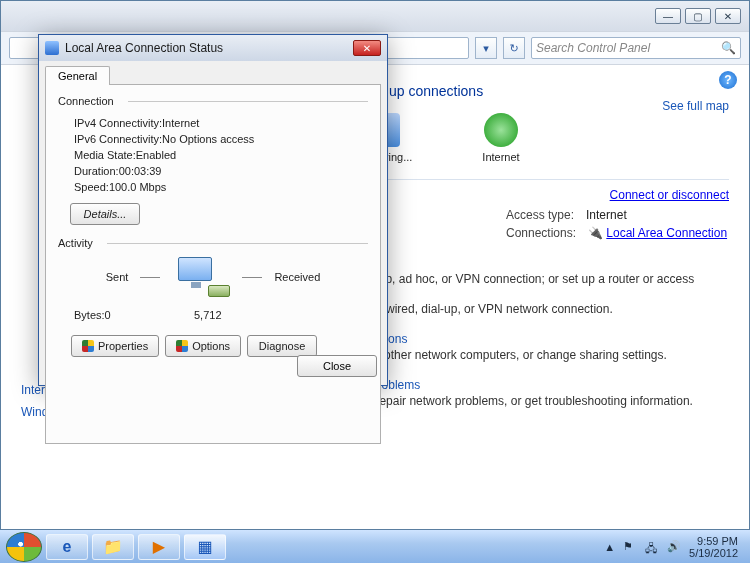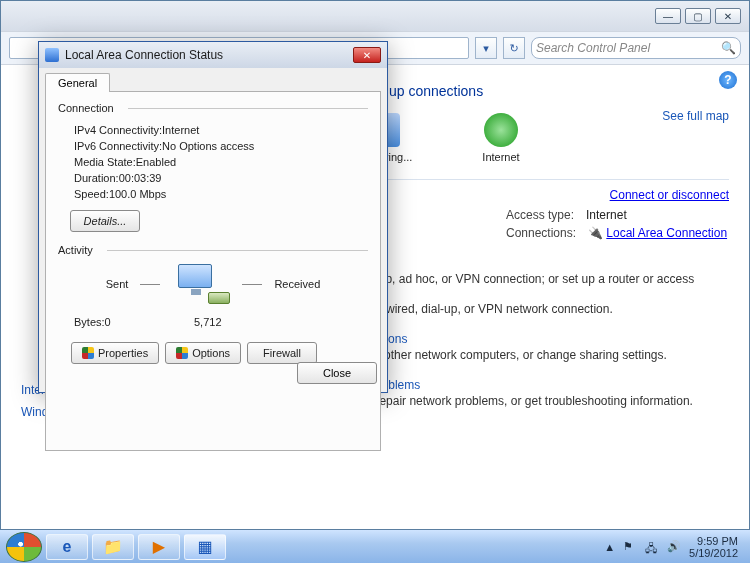--- a/index.html
+++ b/index.html
@@ -5,48 +5,48 @@
   * { box-sizing: border-box; margin: 0; padding: 0; font-family: "Segoe UI", Tahoma, sans-serif; }
   body { width: 750px; height: 563px; overflow: hidden; position: relative; background: #000; }
 
   
   .cpwin { position: absolute; left: 0; top: 0; width: 750px; height: 530px; background: #fff; border: 1px solid #5a7ea0; }
   .cpwin .titlebar { height: 30px; background: linear-gradient(#e9eef5,#d6dde8); display:flex; align-items:center; justify-content:flex-end; padding:0 8px; gap:4px;}
   .winctrl { width:26px; height:16px; border:1px solid #6a7f96; border-radius:2px; background:linear-gradient(#fdfefe,#dbe3ee); display:flex; align-items:center; justify-content:center; font-size:10px; color:#2c3e50; cursor:default;}
   .addrbar { height:34px; border-top:1px solid #cfd6e0; border-bottom:1px solid #cfd6e0; display:flex; align-items:center; padding:0 8px; gap:6px; background:#eef3fa;}
   .addrinput { flex:1; height:22px; border:1px solid #9fb4cc; background:#fff; border-radius:2px;}
   .addrbtn { width:22px; height:22px; border:1px solid #9fb4cc; background:linear-gradient(#fdfefe,#e5edf7); display:flex; align-items:center; justify-content:center; font-size:11px; color:#2c5aa0;}
-  .searchwrap { width:210px; height:22px; border:1px solid #9fb4cc; background:#fff; border-radius:8px; display:flex; align-items:center; padding:0 4px; color:#888; font-size:12px; font-style:italic;}
+  .searchwrap { width:210px; height:22px; border:1px solid #9fb4cc; background:#fff; border-radius:2px; display:flex; align-items:center; padding:0 4px; color:#888; font-size:12px; font-style:italic;}
   .searchwrap .mag { margin-left:auto; font-style:normal; color:#4a6fa0;}
   .helpbtn { position:absolute; right:12px; top:70px; width:18px; height:18px; border-radius:50%; background:radial-gradient(#6db7ff,#1d6fd1); color:#fff; font-size:12px; display:flex; align-items:center; justify-content:center; font-weight:bold;}
 
   .cpbody { position:absolute; left:0; top:64px; right:0; bottom:0; display:flex; }
   .sidebar { width:255px; border-right:0; padding:18px 14px; font-size:12px; color:#888;}
   .seealso { position:absolute; bottom:110px; left:20px; font-size:12px;}
   .seealso a { display:block; color:#1a57b8; margin-top:8px; text-decoration:none;}
   .main { flex:1; padding:18px 20px 10px 10px; font-size:12px; color:#222; position:relative;}
   .main h1 { font-size:14px; color:#003399; font-weight:normal; margin-bottom:14px;}
-  .mapfull { position:absolute; right:20px; top:44px; color:#1a57b8; font-size:12px; text-decoration:none;}
+  .mapfull { position:absolute; right:20px; top:34px; color:#1a57b8; font-size:12px; text-decoration:none;}
   .netmap { display:flex; gap:70px; margin-left:87px; margin-bottom:16px;}
   .netnode { text-align:center; font-size:11px;}
   .netnode .ico { width:34px; height:34px; margin:0 auto 4px; border-radius:50%; background:radial-gradient(#9be29b,#1a9a1a); position:relative;}
   .netnode .ico.pc { border-radius:4px; background:linear-gradient(#bcd8ff,#4a8fe0);}
   .hr { height:1px; background:#d9e2ee; margin:4px 0 8px;}
   .rightlink { text-align:right; color:#1a57b8; font-size:12px; margin-bottom:6px;}
   .kv { display:flex; gap:12px; margin-left:240px; margin-bottom:4px; font-size:12px;}
   .kv .k { color:#444;}
   .kv .v { color:#1a57b8;}
   .kv .v.plain { color:#222;}
   .task { margin-top:16px; margin-left:50px;}
   .task .tlink { color:#1a57b8; font-size:12px;}
   .task .desc { color:#333; font-size:12px; margin-top:2px;}
   .taskico { display:inline-block; width:24px; height:20px; margin-right:8px; vertical-align:top; background:linear-gradient(#b3d1ff,#5a9be0); border:1px solid #3a6fb0; position:relative; top:2px;}
 
   
-  .dlg { position:absolute; left:38px; top:34px; width:350px; height:352px; border:1px solid #2d5aa0; background:#f0f0f0; box-shadow:0 4px 24px rgba(0,0,0,.35);margin-top:7px; }
+  .dlg { position:absolute; left:38px; top:34px; width:350px; height:352px; border:1px solid #2d5aa0; background:#f0f0f0; box-shadow:0 4px 24px rgba(0,0,0,.35); }
   .dlg .dtitle { height:26px; background:linear-gradient(#e9eef5,#cdd7e6); display:flex; align-items:center; padding:0 6px; gap:6px; font-size:12px; color:#1a1a1a;}
   .dtitle .dico { width:14px; height:14px; border-radius:2px; background:linear-gradient(#8fc1ff,#2d6fd1);}
   .dtitle .closebtn { margin-left:auto; width:28px; height:16px; background:linear-gradient(#f28b82,#c5221f); border:1px solid #8a1a14; border-radius:2px; color:#fff; font-size:10px; display:flex; align-items:center; justify-content:center;}
   .tabs { margin:4px 6px 0; }
   .tab { display:inline-block; padding:3px 12px; font-size:11px; background:#fcfcfc; border:1px solid #b0b0b0; border-bottom:none; border-radius:2px 2px 0 0; position:relative; top:1px;}
   .tabpage { border:1px solid #b0b0b0; background:#fcfcfc; margin:0 6px 6px; height:360px; padding:10px 12px; font-size:11px; color:#222;}
   .group { margin-bottom:12px;}
   .grouphdr { display:flex; align-items:center; gap:14px; color:#222; margin-bottom:8px;}
   .grouphdr .line { flex:1; height:1px; background:#c8c8c8;}
   .row { display:flex; padding:2px 0 2px 16px;}
@@ -201,21 +201,21 @@
       <div class="row" style="padding-left:16px;">
         <span class="l">Bytes:</span>
         <span style="position:absolute; left:155px;">5,712</span>
         <span class="r">0</span>
       </div>
     </div>
 
     <div class="dlgbtns">
       <span class="btn shield">Properties</span>
       <span class="btn shield">Options</span>
-      <span class="btn">Firewall</span>
+      <span class="btn">Diagnose</span>
     </div>
   </div>
   <div class="dlgfoot"><span class="btn" style="min-width:80px">Close</span></div>
 </div>
 
 <div class="taskbar">
   <div class="start"></div>
   <div class="tbitem">
       <span style="color:#1a57b8;font-weight:bold">e</span>
     </div>

